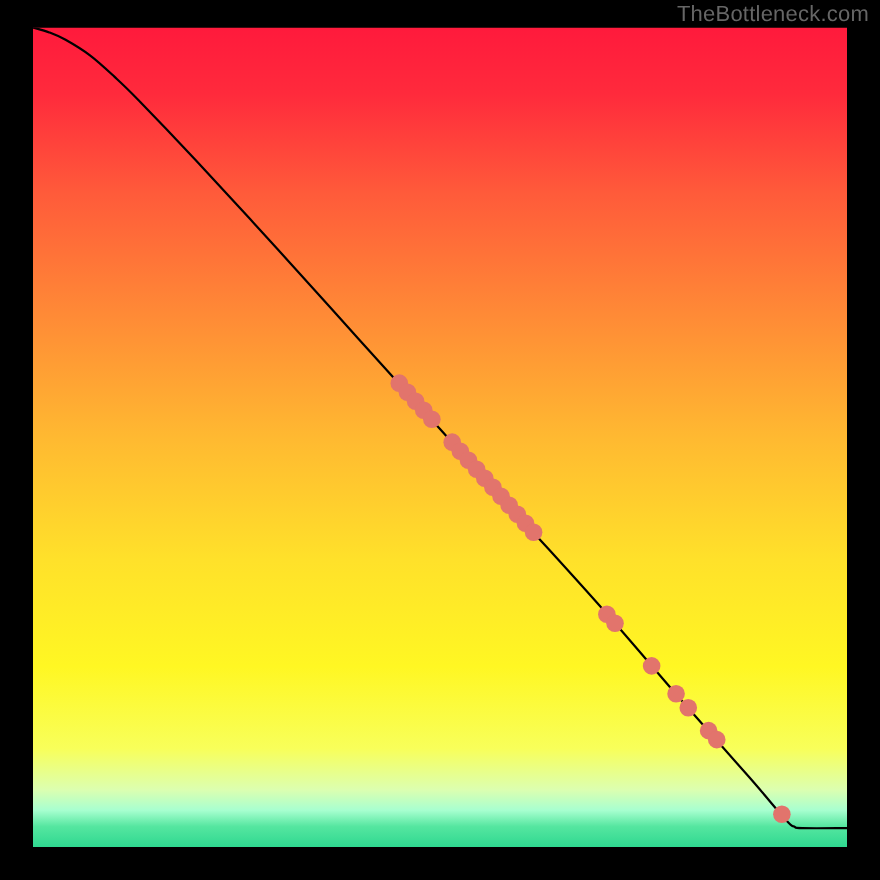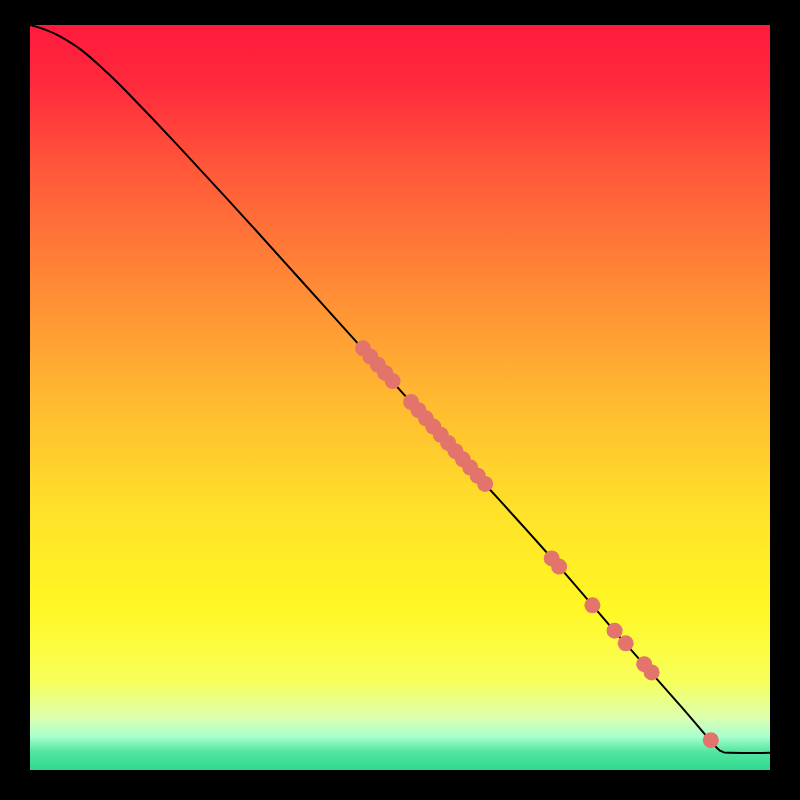--- a/index.html
+++ b/index.html
@@ -34,20 +34,21 @@
     height: 745px;
   }
   svg {
     display: block;
   }
 </style>
 </head>
 <body>
 
 <div class="frame">
+  <div class="watermark">TheBottleneck.com</div>
   <div class="plot-wrap">
     <svg id="chart-svg" width="740" height="745" viewBox="0 0 740 745">
       <defs>
         <linearGradient id="bg-grad" x1="0" y1="0" x2="0" y2="1">
             <stop offset="0%" stop-color="#ff1a3c"></stop>
             <stop offset="8%" stop-color="#ff2a3c"></stop>
             <stop offset="20%" stop-color="#ff5a3a"></stop>
             <stop offset="35%" stop-color="#ff8a36"></stop>
             <stop offset="50%" stop-color="#ffb931"></stop>
             <stop offset="65%" stop-color="#ffe12a"></stop>

